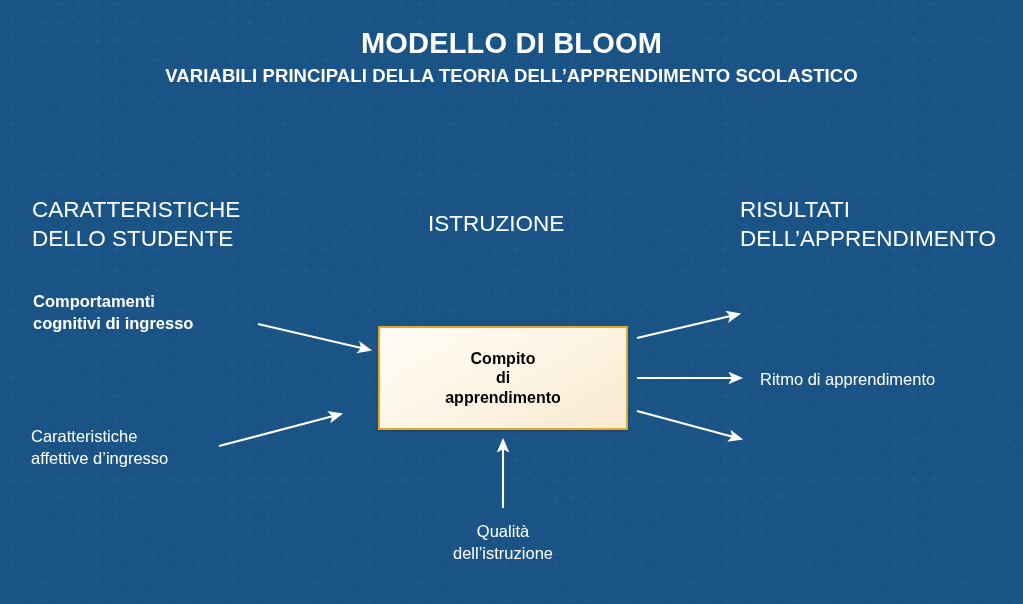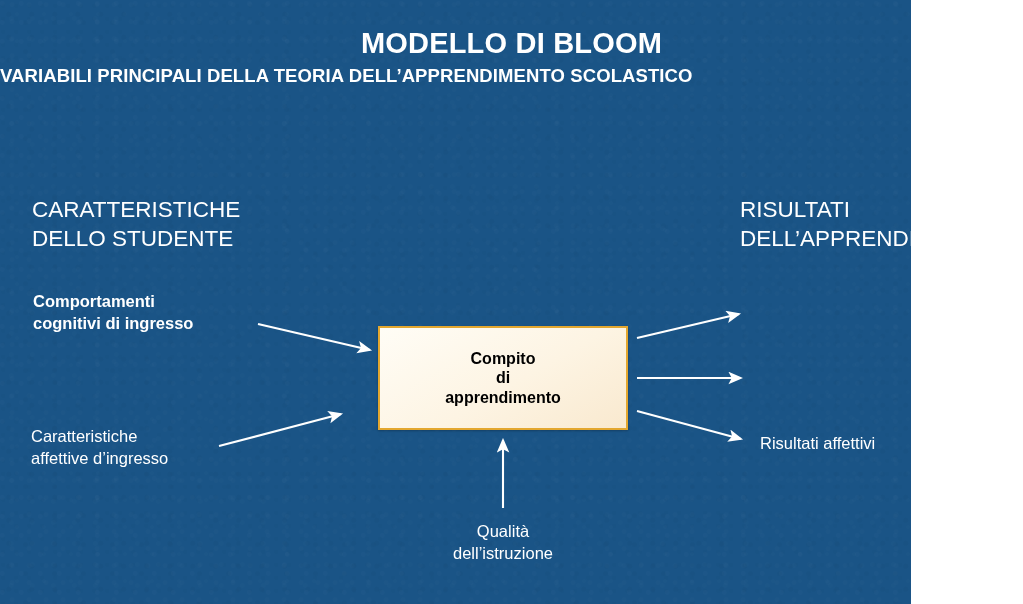--- a/index.html
+++ b/index.html
@@ -8,21 +8,21 @@
   }
   body {
     width: 1023px;
     height: 604px;
     overflow: hidden;
     font-family: "Liberation Sans", sans-serif;
   }
 
   #slide {
     position: relative;
-    width: 911px;
+    width: 1023px;
     height: 604px;
     background-color: #1a5486;
     overflow: hidden;
   }
 
   
   #slide::before {
     content: "";
     position: absolute;
     inset: 0;
@@ -50,21 +50,21 @@
     font-size: 29px;
     font-weight: bold;
     letter-spacing: 0.2px;
     line-height: 1.1;
   }
   #title-sub {
     position: absolute;
     top: 66px;
     left: 0;
     width: 1023px;
-    text-align: left;
+    text-align: center;
     color: #ffffff;
     font-size: 18.5px;
     font-weight: bold;
     letter-spacing: 0.1px;
     line-height: 1.1;
   }
 
   
   .col-header {
     position: absolute;
@@ -136,38 +136,39 @@
 </head>
 <body>
 
 <div id="slide" style="background-color: rgb(26, 84, 134);">
 
   <div id="title-main">MODELLO DI BLOOM</div>
   <div id="title-sub">VARIABILI PRINCIPALI DELLA TEORIA DELL’APPRENDIMENTO SCOLASTICO</div>
 
   <div class="col-header" id="header-left">CARATTERISTICHE
 DELLO STUDENTE</div>
+  <div class="col-header" id="header-center">ISTRUZIONE</div>
   <div class="col-header" id="header-right">RISULTATI
 DELL’APPRENDIMENTO</div>
 
   <div class="label bold" id="label-cognitive" style="font-weight: bold;">Comportamenti
 cognitivi di ingresso</div>
   <div class="label" id="label-affective" style="font-weight: normal;">Caratteristiche
 affettive d’ingresso</div>
 
   <div id="central-box" style="border-color: rgb(227, 167, 47);">
     <div id="central-box-label" style="color: rgb(0, 0, 0);">Compito
 di
 apprendimento</div>
   </div>
 
   <div class="label" id="label-quality">Qualità
 dell’istruzione</div>
 
-  <div class="label" id="label-affective-out">Risultati affettivi</div>
+  <div class="label" id="label-rate">Ritmo di apprendimento</div>
 
   <svg class="arrows" id="arrow-layer" viewBox="0 0 1023 604">
     <defs>
       <marker id="head" markerWidth="7" markerHeight="7" refX="6" refY="3" orient="auto" markerUnits="strokeWidth">
         <path d="M0,0 L7,3 L0,6 L1.6,3 Z" fill="#ffffff"></path>
       </marker>
     </defs>
     <g id="arrow-group" stroke="#ffffff" stroke-width="2.1" fill="none" marker-end="url(#head)">
         <line x1="258" y1="324" x2="370" y2="350"></line>
         <line x1="219" y1="446" x2="341" y2="414"></line>

